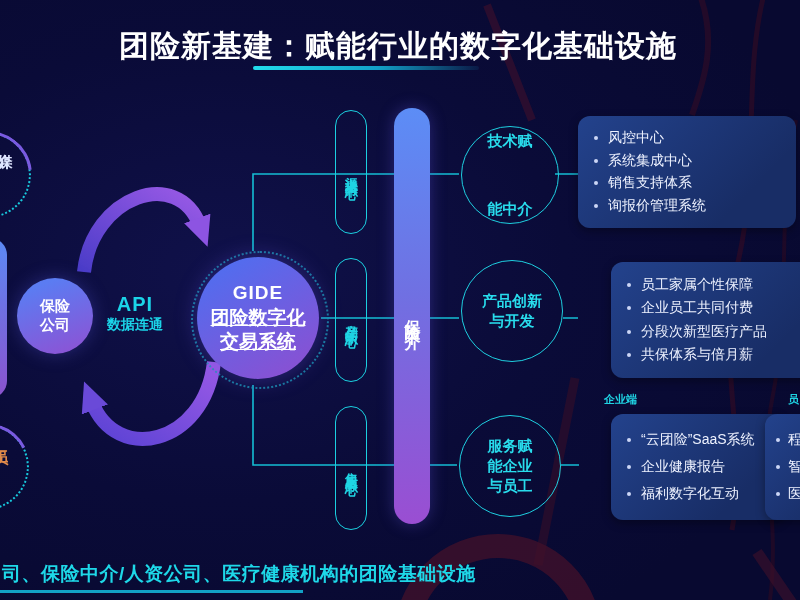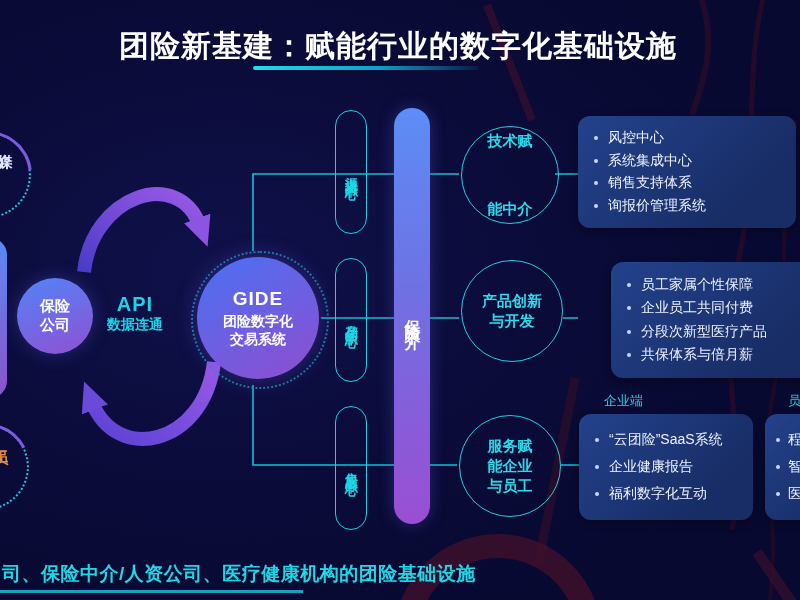--- a/index.html
+++ b/index.html
@@ -24,40 +24,40 @@
   #api-label{left:98px;top:293px;width:74px;text-align:center;color:#1bd4e8;font-weight:700;}
   #api-label .l1{font-size:20px;letter-spacing:1px;}
   #api-label .l2{font-size:14px;margin-top:0;}
   
   #hub-ring{left:191px;top:251px;width:134px;height:134px;border:2px dotted rgba(24,150,180,.8);border-radius:50%;}
   #hub{left:197px;top:257px;width:122px;height:122px;border-radius:50%;
     background:linear-gradient(150deg,#4f6ef0 8%,#8a50d2 92%);
     display:flex;flex-direction:column;align-items:center;justify-content:center;
     color:#fff;font-weight:700;line-height:1.3;box-shadow:0 0 22px rgba(100,80,220,.4);text-align:right;}
   #hub .l1{font-size:19px;letter-spacing:1px;}
-  #hub .l2,#hub .l3{font-size:14px;}
+  #hub .l2,#hub .l3{font-size:19px;text-decoration:underline;}
   
   .pill{left:335px;width:30px;height:122px;border:1.5px solid #1bd0e0;border-radius:16px;
     color:#1fd4e4;font-size:13px;font-weight:700;letter-spacing:2px;
     display:flex;align-items:center;justify-content:center;}
   
   #bar{left:394px;top:108px;width:36px;height:416px;border-radius:18px;
     background:linear-gradient(180deg,#5c8df6 0%,#7070e2 45%,#9a4ed2 100%);
     display:flex;align-items:center;justify-content:center;color:#fff;font-size:16px;
     font-weight:700;letter-spacing:5px;box-shadow:0 0 16px rgba(100,90,230,.35);}
   
   .ocircle{border:1.6px solid #1ecfe0;border-radius:50%;display:flex;flex-direction:column;
     align-items:center;justify-content:center;color:#28dcec;font-size:15px;font-weight:700;line-height:1.35;}
   
   .panel{border-radius:12px;background:linear-gradient(135deg,#23428c 0%,#182d66 75%);
     display:flex;flex-direction:column;justify-content:space-evenly;padding:8px 12px;box-sizing:border-box;
     box-shadow:0 3px 10px rgba(0,0,0,.35);}
   .item{display:flex;align-items:center;color:#eef2ff;font-size:14px;font-weight:500;white-space:nowrap;}
   .dot{width:4px;height:4px;border-radius:50%;background:#ccd6f6;margin:0 10px 0 4px;flex:0 0 auto;}
-  .panel-label{color:#1fd4e4;font-size:13px;font-weight:400;}
+  .panel-label{color:#1fd4e4;font-size:11px;font-weight:700;}
   
   #footer-text{left:2px;top:561px;color:#1ed8e8;font-size:19px;font-weight:700;letter-spacing:.5px;white-space:nowrap;}
   #footer-underline{left:0;top:590px;width:303px;height:2.5px;background:#12a2c6;}
   svg{position:absolute;left:0;top:0;}
 </style>
 </head>
 <body>
 
 <div id="stage">
 
@@ -188,21 +188,21 @@
         <span class="dot"></span>
         <span>分段次新型医疗产品</span>
       </div>
     <div class="item">
         <span class="dot"></span>
         <span>共保体系与倍月薪</span>
       </div>
   </div>
 
   <div class="abs panel-label" style="left:604px;top:392px;">企业端</div>
-  <div class="abs panel" style="left:579px;top:414px;width:174px;height:106px;">
+  <div class="abs panel" style="left:611px;top:414px;width:174px;height:106px;">
     <div class="item">
         <span class="dot"></span>
         <span>“云团险”SaaS系统</span>
       </div>
     <div class="item">
         <span class="dot"></span>
         <span>企业健康报告</span>
       </div>
     <div class="item">
         <span class="dot"></span>

